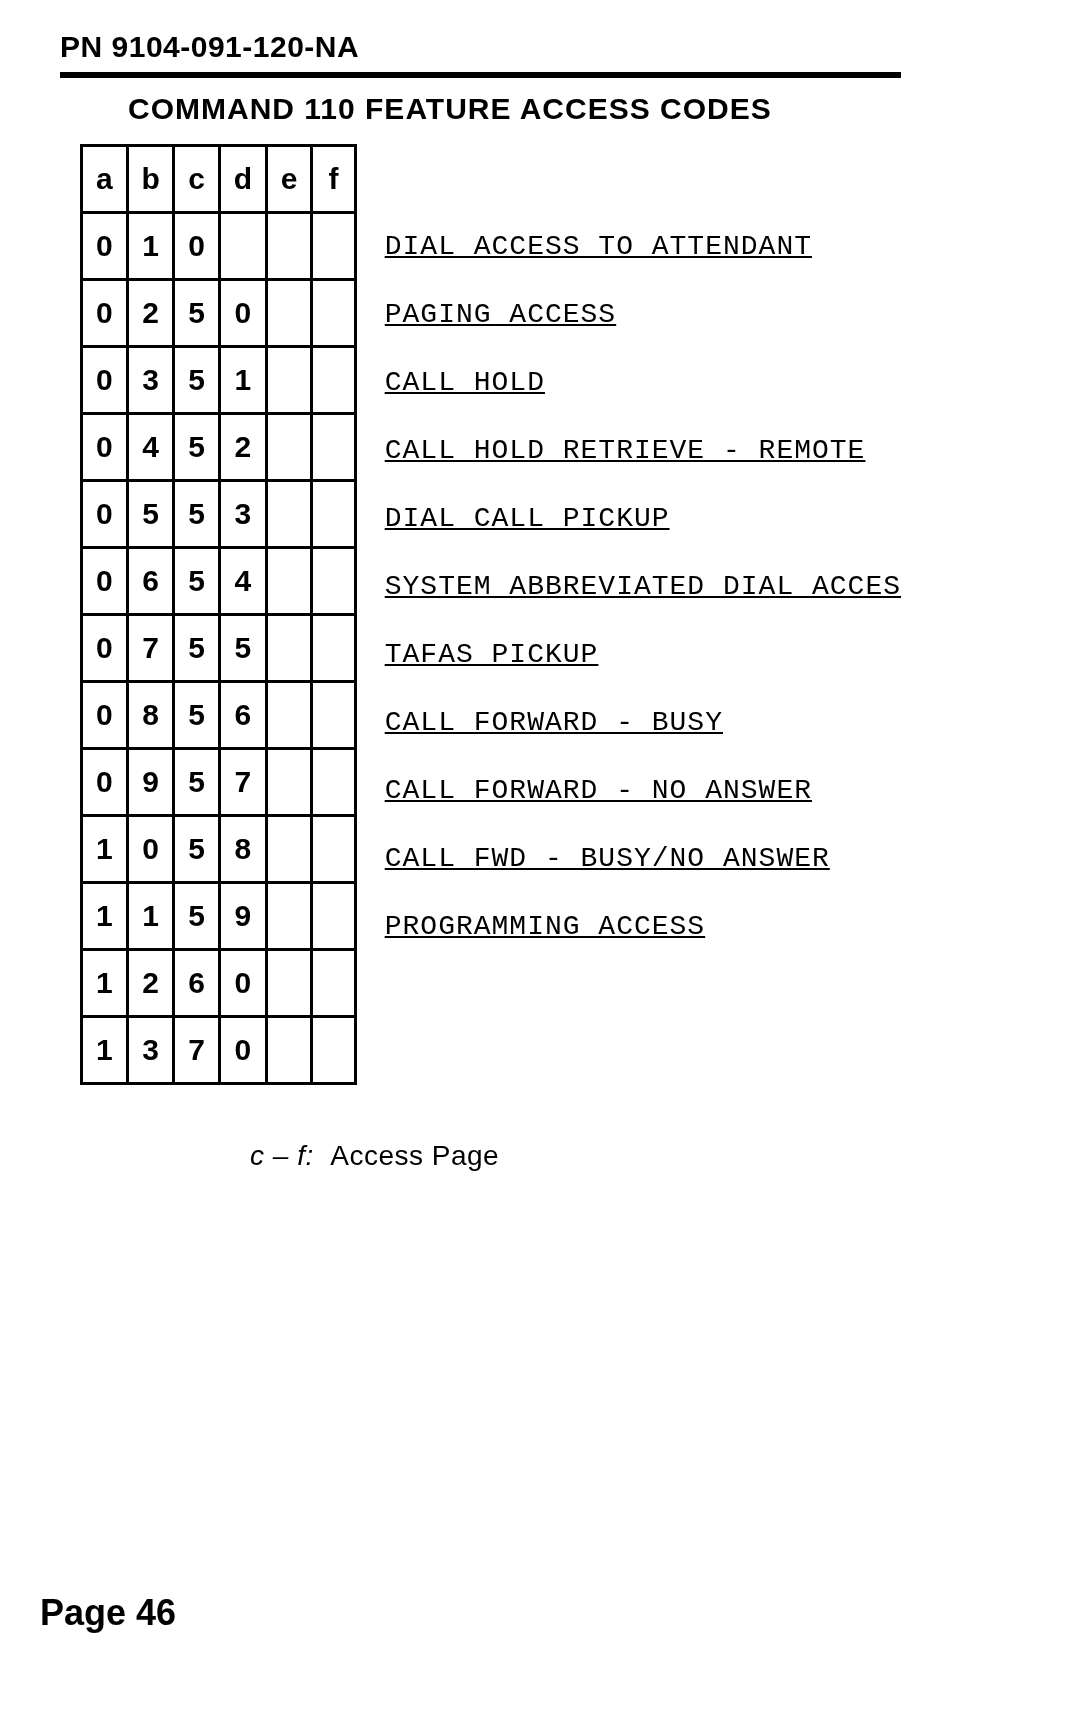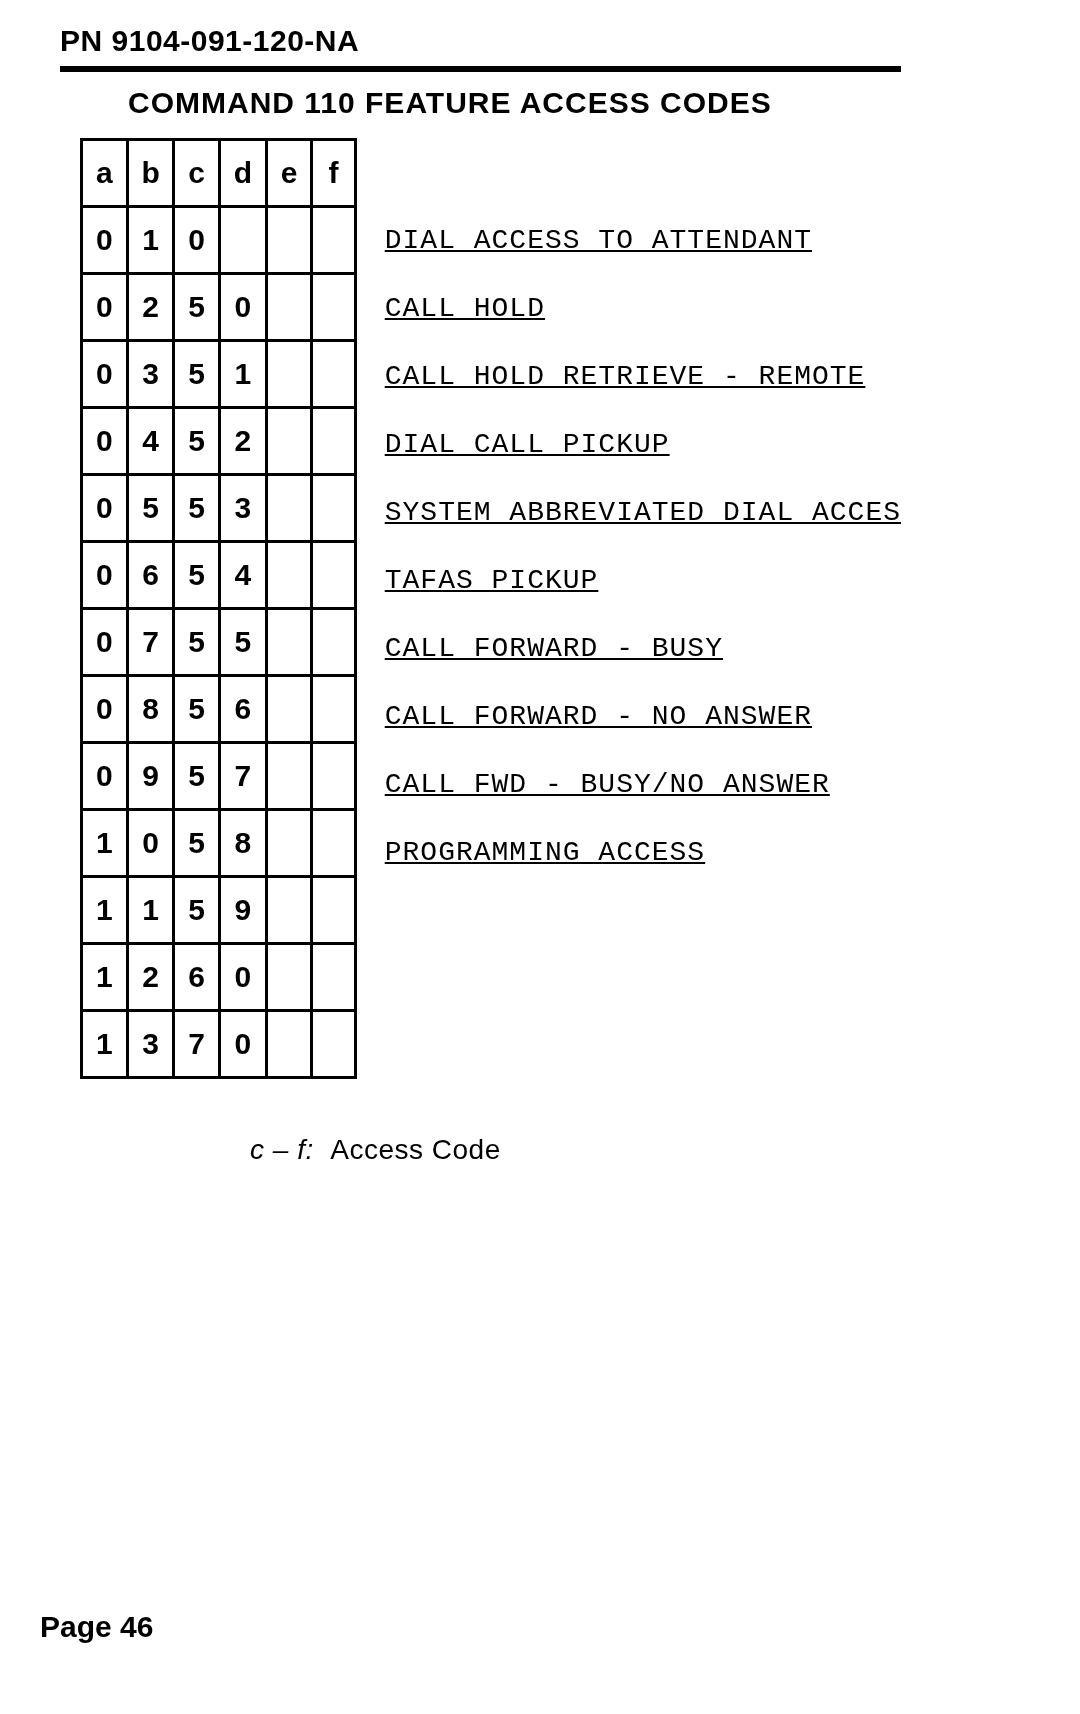--- a/index.html
+++ b/index.html
@@ -6,21 +6,21 @@
     margin: 0;
     padding: 0;
     background: #ffffff;
     color: #000000;
     font-family: "Helvetica Neue", Arial, sans-serif;
   }
   .page {
     box-sizing: border-box;
     width: 941px;
     min-height: 1714px;
-    padding: 24px 40px 40px 60px;
+    padding: 30px 40px 40px 60px;
     position: relative;
   }
   .header-line {
     font-weight: 900;
     font-size: 30px;
     letter-spacing: 0.5px;
     margin: 0 0 8px 0;
   }
   .thick-rule {
     border: none;
@@ -81,22 +81,22 @@
     font-size: 28px;
     font-style: italic;
     letter-spacing: 0.5px;
   }
   .legend .roman {
     font-style: normal;
   }
   .page-number {
     position: absolute;
     left: 40px;
-    bottom: 70px;
-    font-size: 30px;
+    bottom: 80px;
+    font-size: 36px;
     font-weight: 900;
   }
 </style>
 </head>
 <body>
 
 <div class="page">
 
   <div class="header-line">PN 9104-091-120-NA</div>
 
@@ -223,33 +223,34 @@
             <td></td>
             <td></td>
           </tr>
         </tbody>
     </table>
 
     <div class="descs">
       <div class="desc-spacer"></div>
 
     <div class="desc">DIAL ACCESS TO ATTENDANT</div>
+        <div class="desc">PAGING ACCESS</div>
         <div class="desc">CALL HOLD</div>
         <div class="desc">CALL HOLD RETRIEVE - REMOTE</div>
         <div class="desc">DIAL CALL PICKUP</div>
         <div class="desc">SYSTEM ABBREVIATED DIAL ACCES</div>
         <div class="desc">TAFAS PICKUP</div>
         <div class="desc">CALL FORWARD - BUSY</div>
         <div class="desc">CALL FORWARD - NO ANSWER</div>
         <div class="desc">CALL FWD - BUSY/NO ANSWER</div>
         <div class="desc">PROGRAMMING ACCESS</div>
       </div>
 
   </div>
 
   <div class="legend">
     <span>c – f:</span>
-    <span class="roman">&nbsp;</span><span class="roman">Access Code</span>
+    <span class="roman">&nbsp;</span><span class="roman">Access Page</span>
   </div>
 
   <div class="page-number">Page 46</div>
 
 </div>
 
 </body></html>

